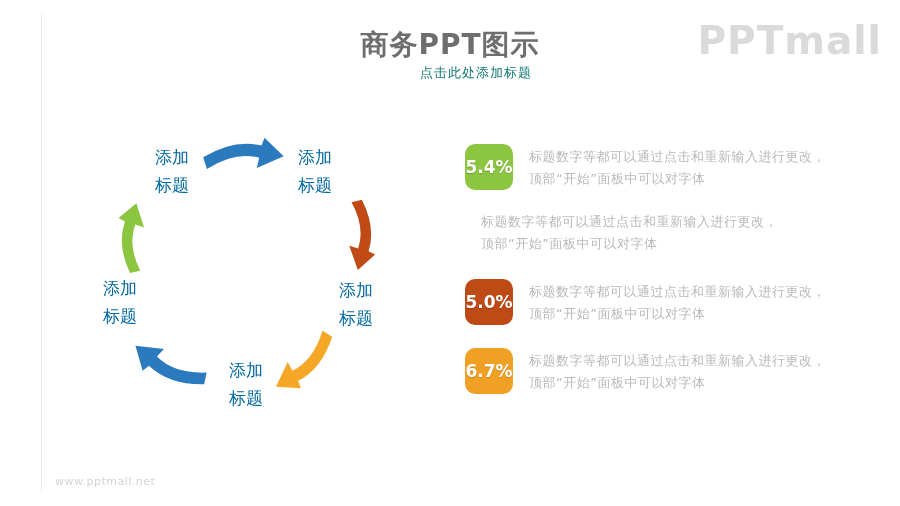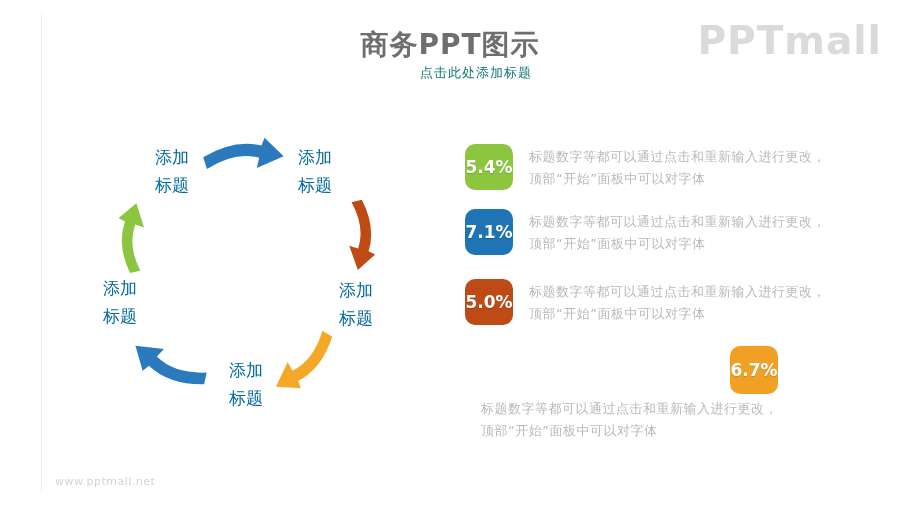--- a/index.html
+++ b/index.html
@@ -105,34 +105,33 @@
   </div>
 
   <div class="stat-row" style="top:142px;">
     <div class="stat-badge" style="background-color: rgb(140, 197, 64);">5.4%</div>
     <div class="stat-desc">
       <div>标题数字等都可以通过点击和重新输入进行更改，</div>
       <div>顶部“开始”面板中可以对字体</div>
     </div>
   </div>
   <div class="stat-row" style="top:207px;">
-    <div class="stat-badge" style="background-color: rgb(30, 116, 181);">7.1%</div>
     <div class="stat-desc">
       <div>标题数字等都可以通过点击和重新输入进行更改，</div>
       <div>顶部“开始”面板中可以对字体</div>
     </div>
   </div>
   <div class="stat-row" style="top:277px;">
     <div class="stat-badge" style="background-color: rgb(190, 74, 22);">5.0%</div>
     <div class="stat-desc">
       <div>标题数字等都可以通过点击和重新输入进行更改，</div>
       <div>顶部“开始”面板中可以对字体</div>
     </div>
   </div>
-  <div class="stat-row" style="top:346px;flex-direction:column;">
+  <div class="stat-row" style="top:346px;">
     <div class="stat-badge" style="background-color: rgb(240, 161, 37);">6.7%</div>
     <div class="stat-desc">
       <div>标题数字等都可以通过点击和重新输入进行更改，</div>
       <div>顶部“开始”面板中可以对字体</div>
     </div>
   </div>
 
 </div>
 
 </body></html>

